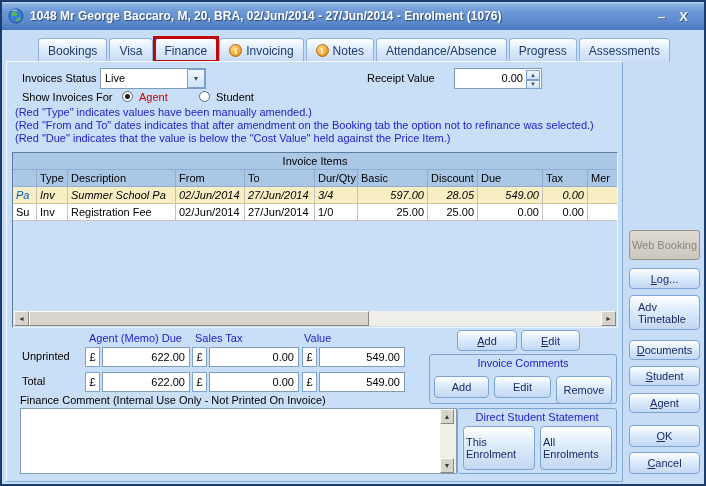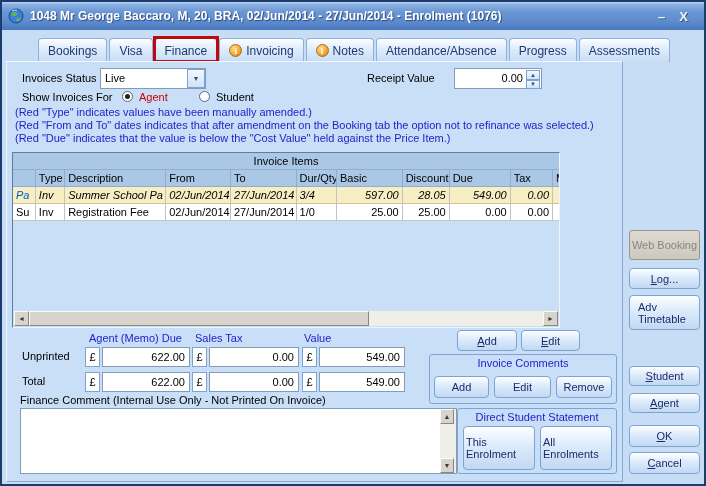--- a/index.html
+++ b/index.html
@@ -56,21 +56,21 @@
     background:linear-gradient(180deg,#f3f8fe,#cfe2f7);border:1px solid #7da3d4;
     color:#33506e;box-sizing:border-box;}
   
   .combo{position:absolute;left:98px;top:66px;width:106px;height:21px;}
   .combo .fld{left:0;top:0;width:106px;height:21px;padding:3px 4px;}
   .combo .arrow-btn{position:absolute;right:1px;top:1px;width:18px;height:19px;font-size:7px;}
   
   .spin{position:absolute;right:1px;top:1px;width:14px;height:19px;display:flex;flex-direction:column;}
   .spin .arrow-btn{flex:1;font-size:6px;}
   
-  .tablebox{position:absolute;left:10px;top:150px;width:548px;height:176px;
+  .tablebox{position:absolute;left:10px;top:150px;width:606px;height:176px;
     background:#c9def7;border:1px solid;border-color:#5f7d9c #eef4fb #eef4fb #5f7d9c;box-sizing:border-box;}
   .tcaption{height:16px;background:#aac7e6;border-bottom:1px solid #8fadd0;
     text-align:center;line-height:16px;color:#000;}
   .trow{display:flex;height:17px;box-sizing:border-box;}
   .thead{background:#aac7e6;border-bottom:1px solid #8fadd0;}
   .thead .tc{border-right:1px solid #90add0;line-height:16px;}
   .tc{box-sizing:border-box;padding:0 3px;overflow:hidden;white-space:nowrap;line-height:16px;}
   .r0{background:#f7efc3;border-bottom:1px solid #cfc48e;font-style:italic;}
   .r1{background:#ffffff;border-bottom:1px solid #c6c6c6;}
   .r0 .tc,.r1 .tc{border-right:1px solid #c2c2c2;}
@@ -254,33 +254,36 @@
   </div>
   <div class="btn" style="left:519px;top:328px;width:59px;height:21px;">
     <span><span class="u">E</span><span>dit</span></span>
   </div>
 
   <div class="grp" style="left:427px;top:352px;width:188px;height:50px;">
     <div class="grp-title">Invoice Comments</div>
   </div>
   <div class="btn" style="left:432px;top:374px;width:55px;height:22px;">Add</div>
   <div class="btn" style="left:492px;top:374px;width:57px;height:22px;">Edit</div>
-  <div class="btn" style="left:554px;top:374px;width:56px;height:22px;">Remove</div>
+  <div class="btn" style="left:554px;top:374px;width:56px;height:28px;">Remove</div>
 
   <div class="grp" style="left:455px;top:406px;width:160px;height:66px;">
     <div class="grp-title">Direct Student Statement</div>
   </div>
   <div class="btn" style="left:461px;top:424px;width:72px;height:44px;white-space:normal;padding:2px;">This Enrolment</div>
   <div class="btn" style="left:538px;top:424px;width:72px;height:44px;white-space:normal;padding:2px;">All Enrolments</div>
 
   <div class="btn gray sbar-btn" style="top:228px;height:30px;">Web Booking</div>
   <div class="btn sbar-btn" style="top:266px;height:21px;">
     <span><span class="u">L</span><span>og...</span></span>
   </div>
   <div class="btn sbar-btn" style="top:293px;height:35px;white-space:normal;padding:2px 8px;">Adv Timetable</div>
+  <div class="btn sbar-btn" style="top:338px;height:20px;">
+    <span><span class="u">D</span><span>ocuments</span></span>
+  </div>
   <div class="btn sbar-btn" style="top:364px;height:20px;">
     <span><span class="u">S</span><span>tudent</span></span>
   </div>
   <div class="btn sbar-btn" style="top:391px;height:20px;">
     <span><span class="u">A</span><span>gent</span></span>
   </div>
   <div class="btn sbar-btn" style="top:450px;height:22px;">
     <span><span class="u">C</span><span>ancel</span></span>
   </div>
   <div class="btn sbar-btn" style="top:423px;height:22px;">

